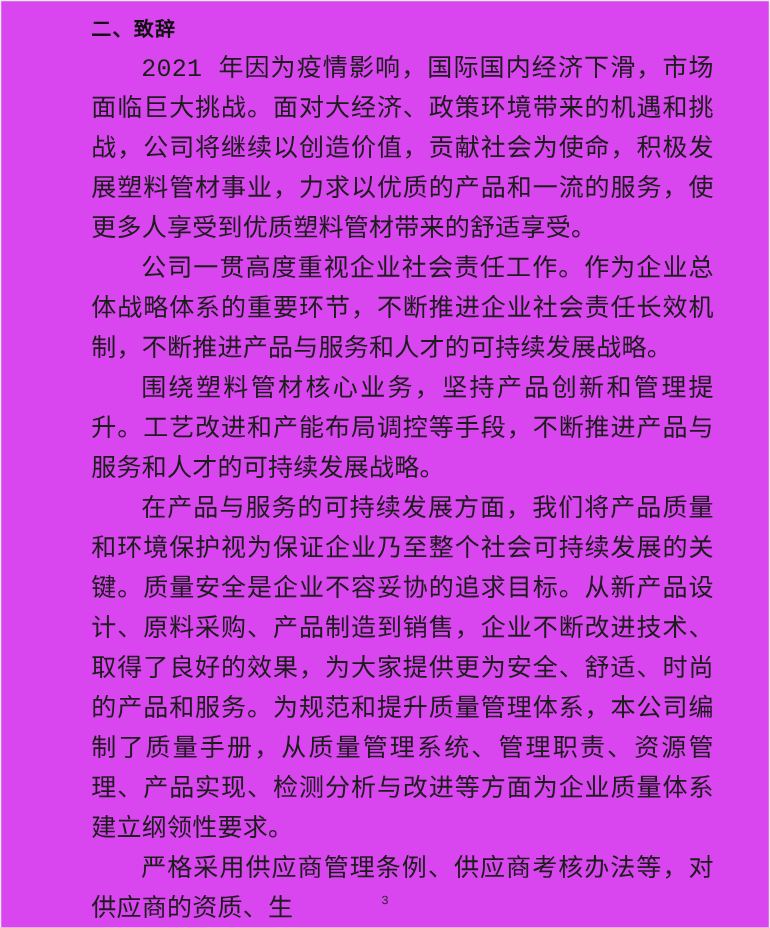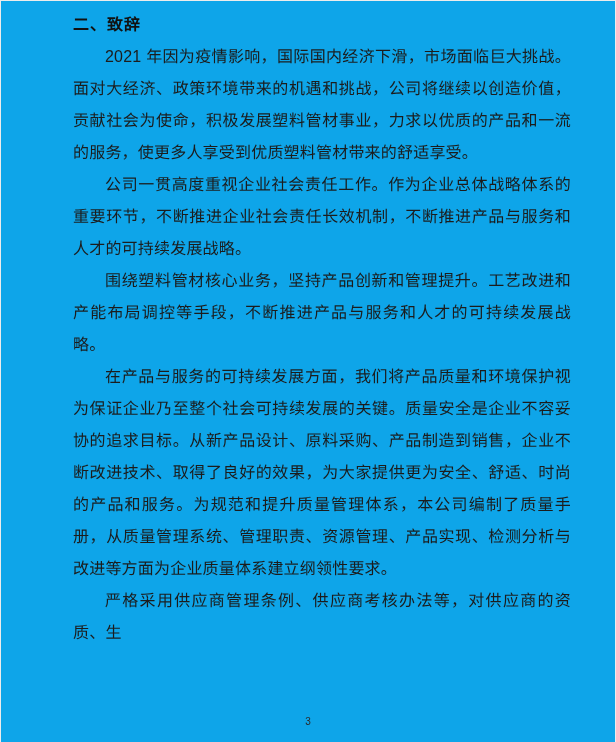--- a/index.html
+++ b/index.html
@@ -5,41 +5,41 @@
   html, body {
     margin: 0;
     padding: 0;
     background: #ffffff;
   }
   .page {
     position: relative;
     width: 616px;
     height: 742px;
     box-sizing: border-box;
-    background: #0ea5e9;
+    background: #d946ef;
     border-top: 1px solid #ececec;
     border-left: 1px solid #ececec;
     border-right: 1px solid #ececec;
     overflow: hidden;
-    font-family: Liberation Sans, sans-serif;
+    font-family: Liberation Mono, monospace;
   }
   .content {
     padding: 8px 44px 0 72px;
   }
   .heading {
     margin: 0;
     font-size: 16px;
     line-height: 32px;
     font-weight: bold;
     color: #111111;
     letter-spacing: 1px;
   }
   .para {
     margin: 0;
-    font-size: 16px;
+    font-size: 20px;
     line-height: 32px;
     color: #1c1c1c;
     text-align: justify;
     text-justify: inter-ideograph;
     text-indent: 2em;
     letter-spacing: 0.2px;
     word-break: break-all;
   }
   .footer {
     position: absolute;

